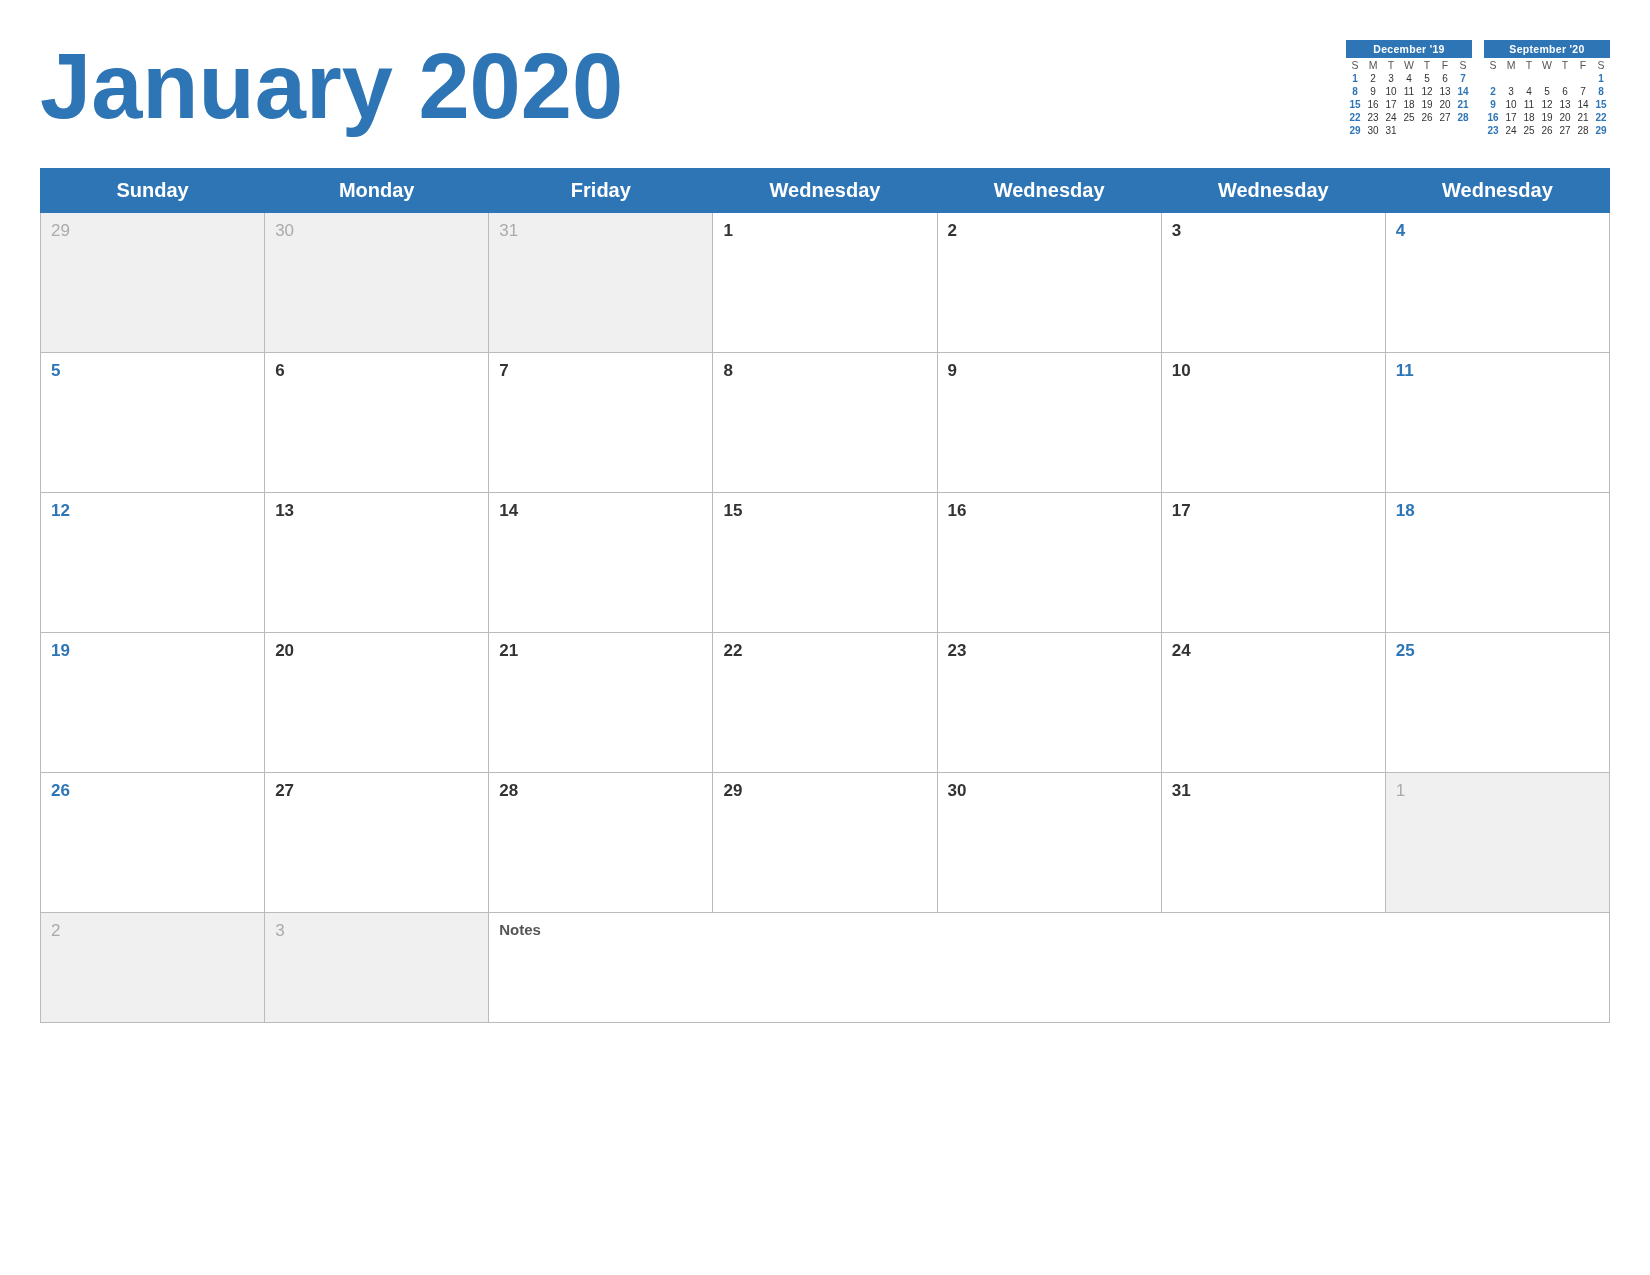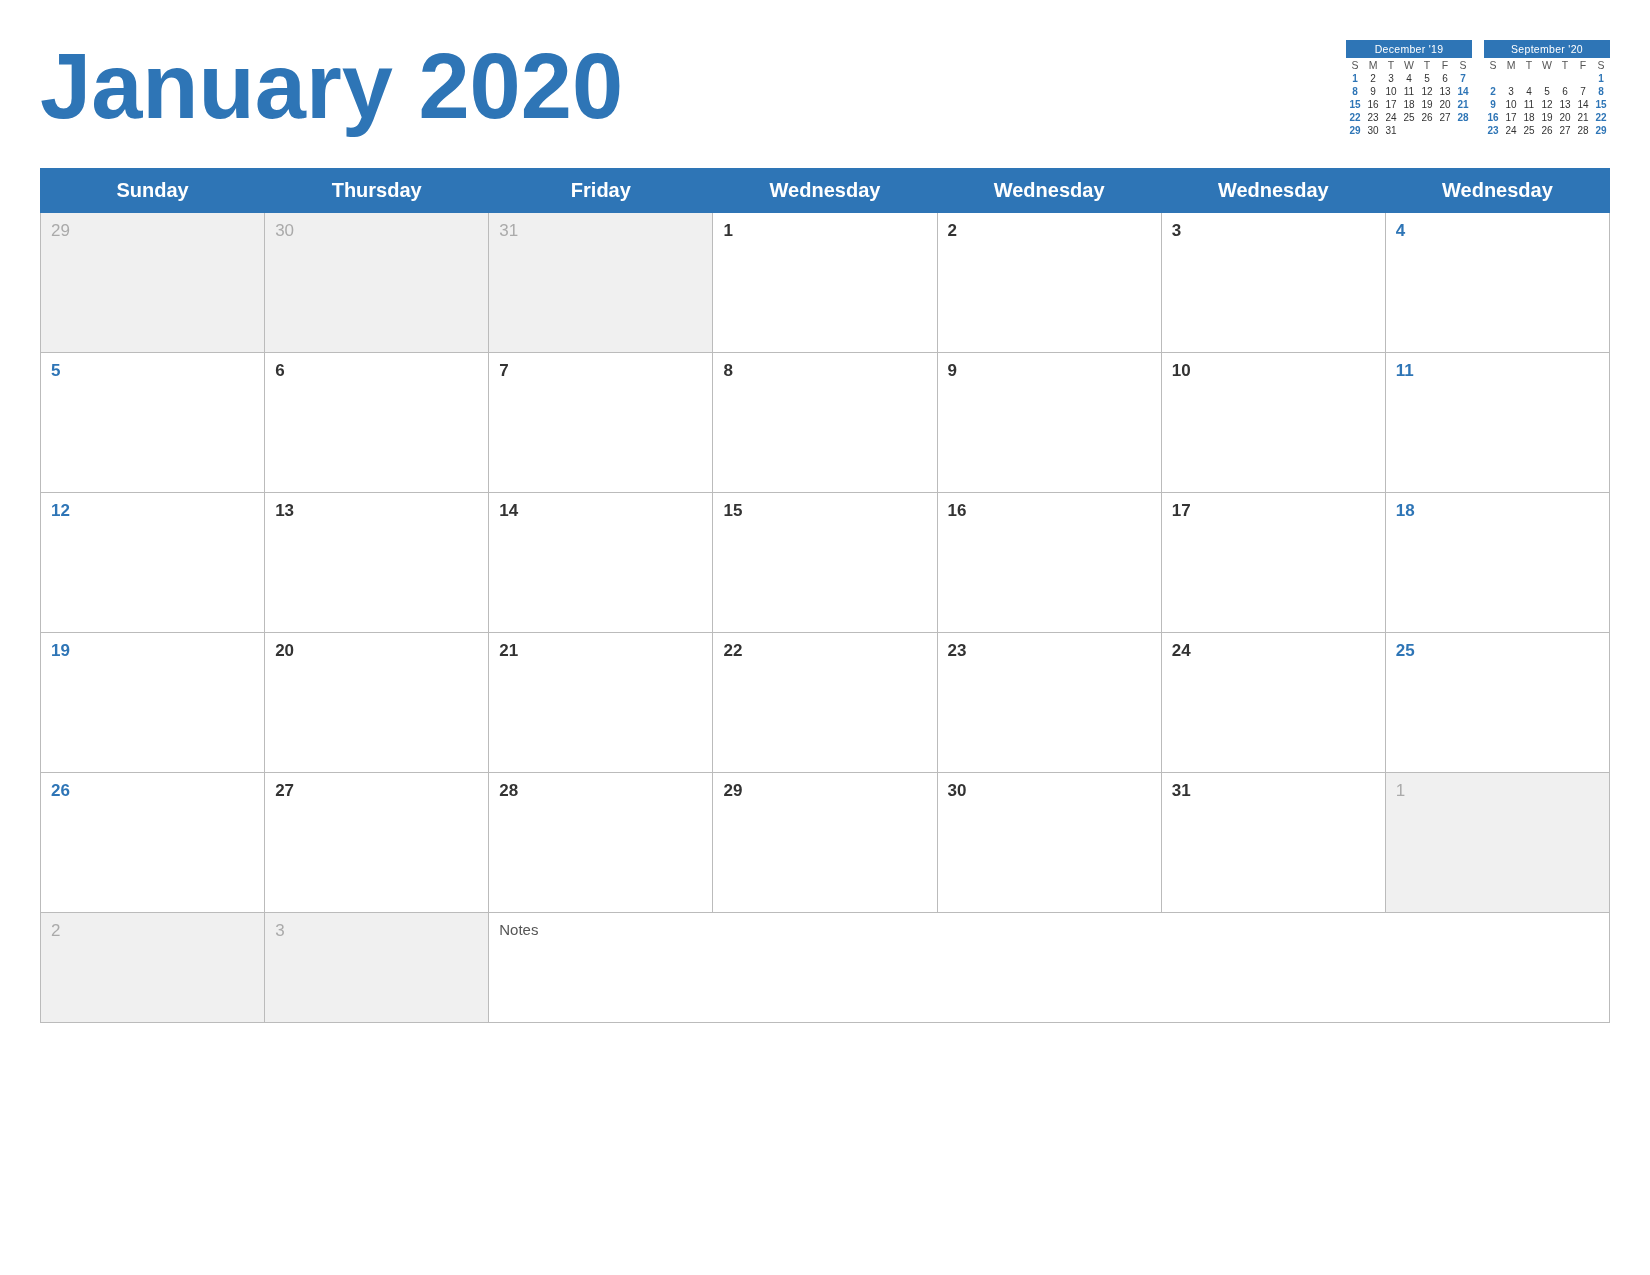--- a/index.html
+++ b/index.html
@@ -29,21 +29,21 @@
       margin-top: 10px;
     }
     .mini-cal {
       font-size: 10.5px;
       border-collapse: collapse;
     }
     .mini-cal th.month-header {
       background: #2E75B6;
       color: #fff;
       text-align: center;
-      font-weight: normal;
+      font-weight: bold;
       padding: 3px 6px;
       font-size: 10.5px;
       letter-spacing: 0.3px;
     }
     .mini-cal th.day-header {
       color: #555;
       font-weight: normal;
       text-align: center;
       width: 18px;
       padding: 1px 2px;
@@ -93,21 +93,21 @@
       color: #2E75B6;
       font-weight: bold;
     }
     .calendar-table tbody tr.notes-row td {
       height: 110px;
       vertical-align: top;
       background: #fff;
     }
     .calendar-table tbody tr.notes-row td.notes-area {
       color: #555;
-      font-weight: normal;
+      font-weight: bold;
       font-size: 15px;
     }
     .calendar-table tbody tr.notes-row td.outside-month {
       background: #f0f0f0;
     }
   </style>
 </head>
 <body>
 
 <div class="header-area">
@@ -241,21 +241,21 @@
         </tr>
       </tbody>
     </table>
   </div>
 </div>
 
 <table class="calendar-table">
   <thead>
     <tr>
       <th>Sunday</th>
-      <th>Thursday</th>
+      <th>Monday</th>
       <th>Friday</th>
       <th>Wednesday</th>
       <th>Wednesday</th>
       <th>Wednesday</th>
       <th>Wednesday</th>
     </tr>
   </thead>
   <tbody>
 
     <tr>

